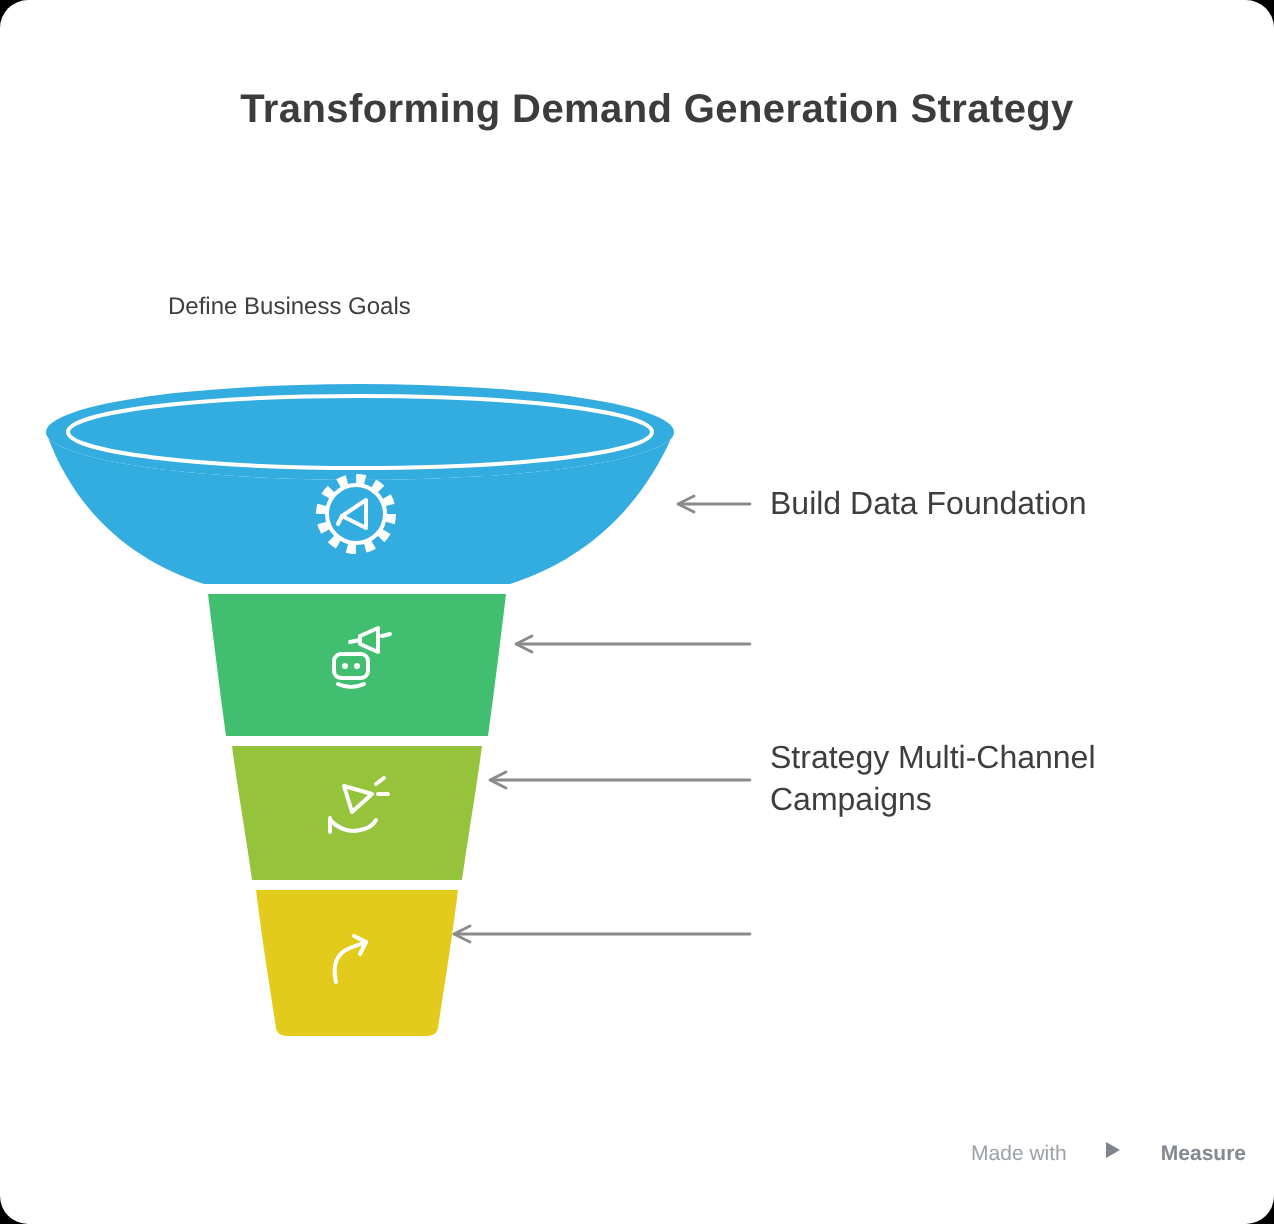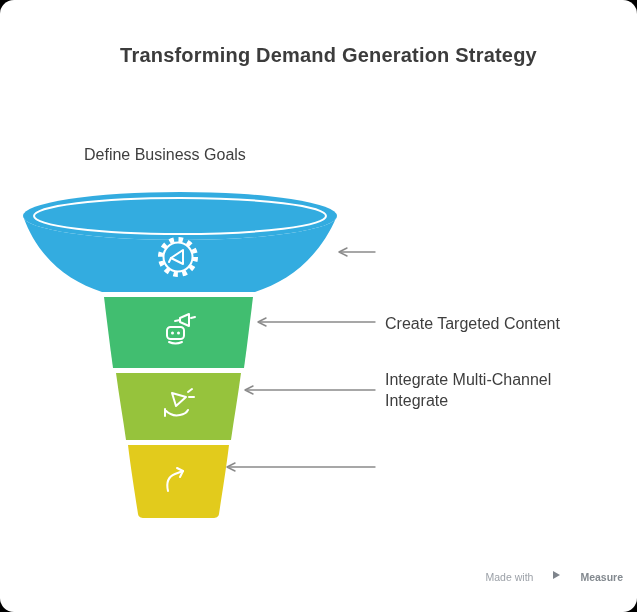--- a/index.html
+++ b/index.html
@@ -7,21 +7,21 @@
   #canvas{
     position:relative;width:637px;height:612px;background:#fff;
     border-radius:14px;overflow:hidden;
   }
   .title{
     position:absolute;top:44px;left:0;right:0;padding-left:20px;
     text-align:center;font-size:20px;font-weight:bold;color:#3c3c3c;
     letter-spacing:.2px;
   }
   .stage-label{
-    position:absolute;font-size:16px;color:#3e3e3e;
+    position:absolute;font-size:12px;color:#3e3e3e;
   }
   .label-top{left:84px;top:146px;}
   .label-bottom{left:58px;top:541px;}
   .right-label{
     position:absolute;left:385px;font-size:16px;color:#3e3e3e;line-height:21px;
     width:230px;
   }
   .rl-1{top:242px;}
   .rl-2{top:313px;}
   .rl-3{top:369px;}
@@ -41,22 +41,22 @@
 </style>
 </head>
 <body>
 
 <div id="canvas">
 
   <div class="title">Transforming Demand Generation Strategy</div>
 
   <div class="stage-label label-top">Define Business Goals</div>
 
-  <div class="right-label rl-2">Create Targeted Content</div>
-  <div class="right-label rl-3">Integrate Multi-Channel Integrate</div>
+  <div class="right-label rl-1">Build Data Foundation</div>
+  <div class="right-label rl-3">Strategy Multi-Channel Campaigns</div>
 
   <svg id="diagram-svg" width="637" height="612" viewBox="0 0 637 612">
 
     <g>
       <path d="M 23,216 C 38,258 68,281 102,292 L 255,292 C 289,281 319,258 337,216 A 157,24 0 0,1 23,216 Z" fill="#33ACE0"></path>
       <ellipse cx="180" cy="216" rx="157" ry="24" fill="#33ACE0"></ellipse>
       <ellipse class="mouth" cx="180" cy="216" rx="146" ry="18"></ellipse>
 
       <g transform="translate(178,257)">
         <circle r="17.5" fill="none" stroke="#fff" stroke-width="5" stroke-dasharray="4.5 4.66"></circle>

